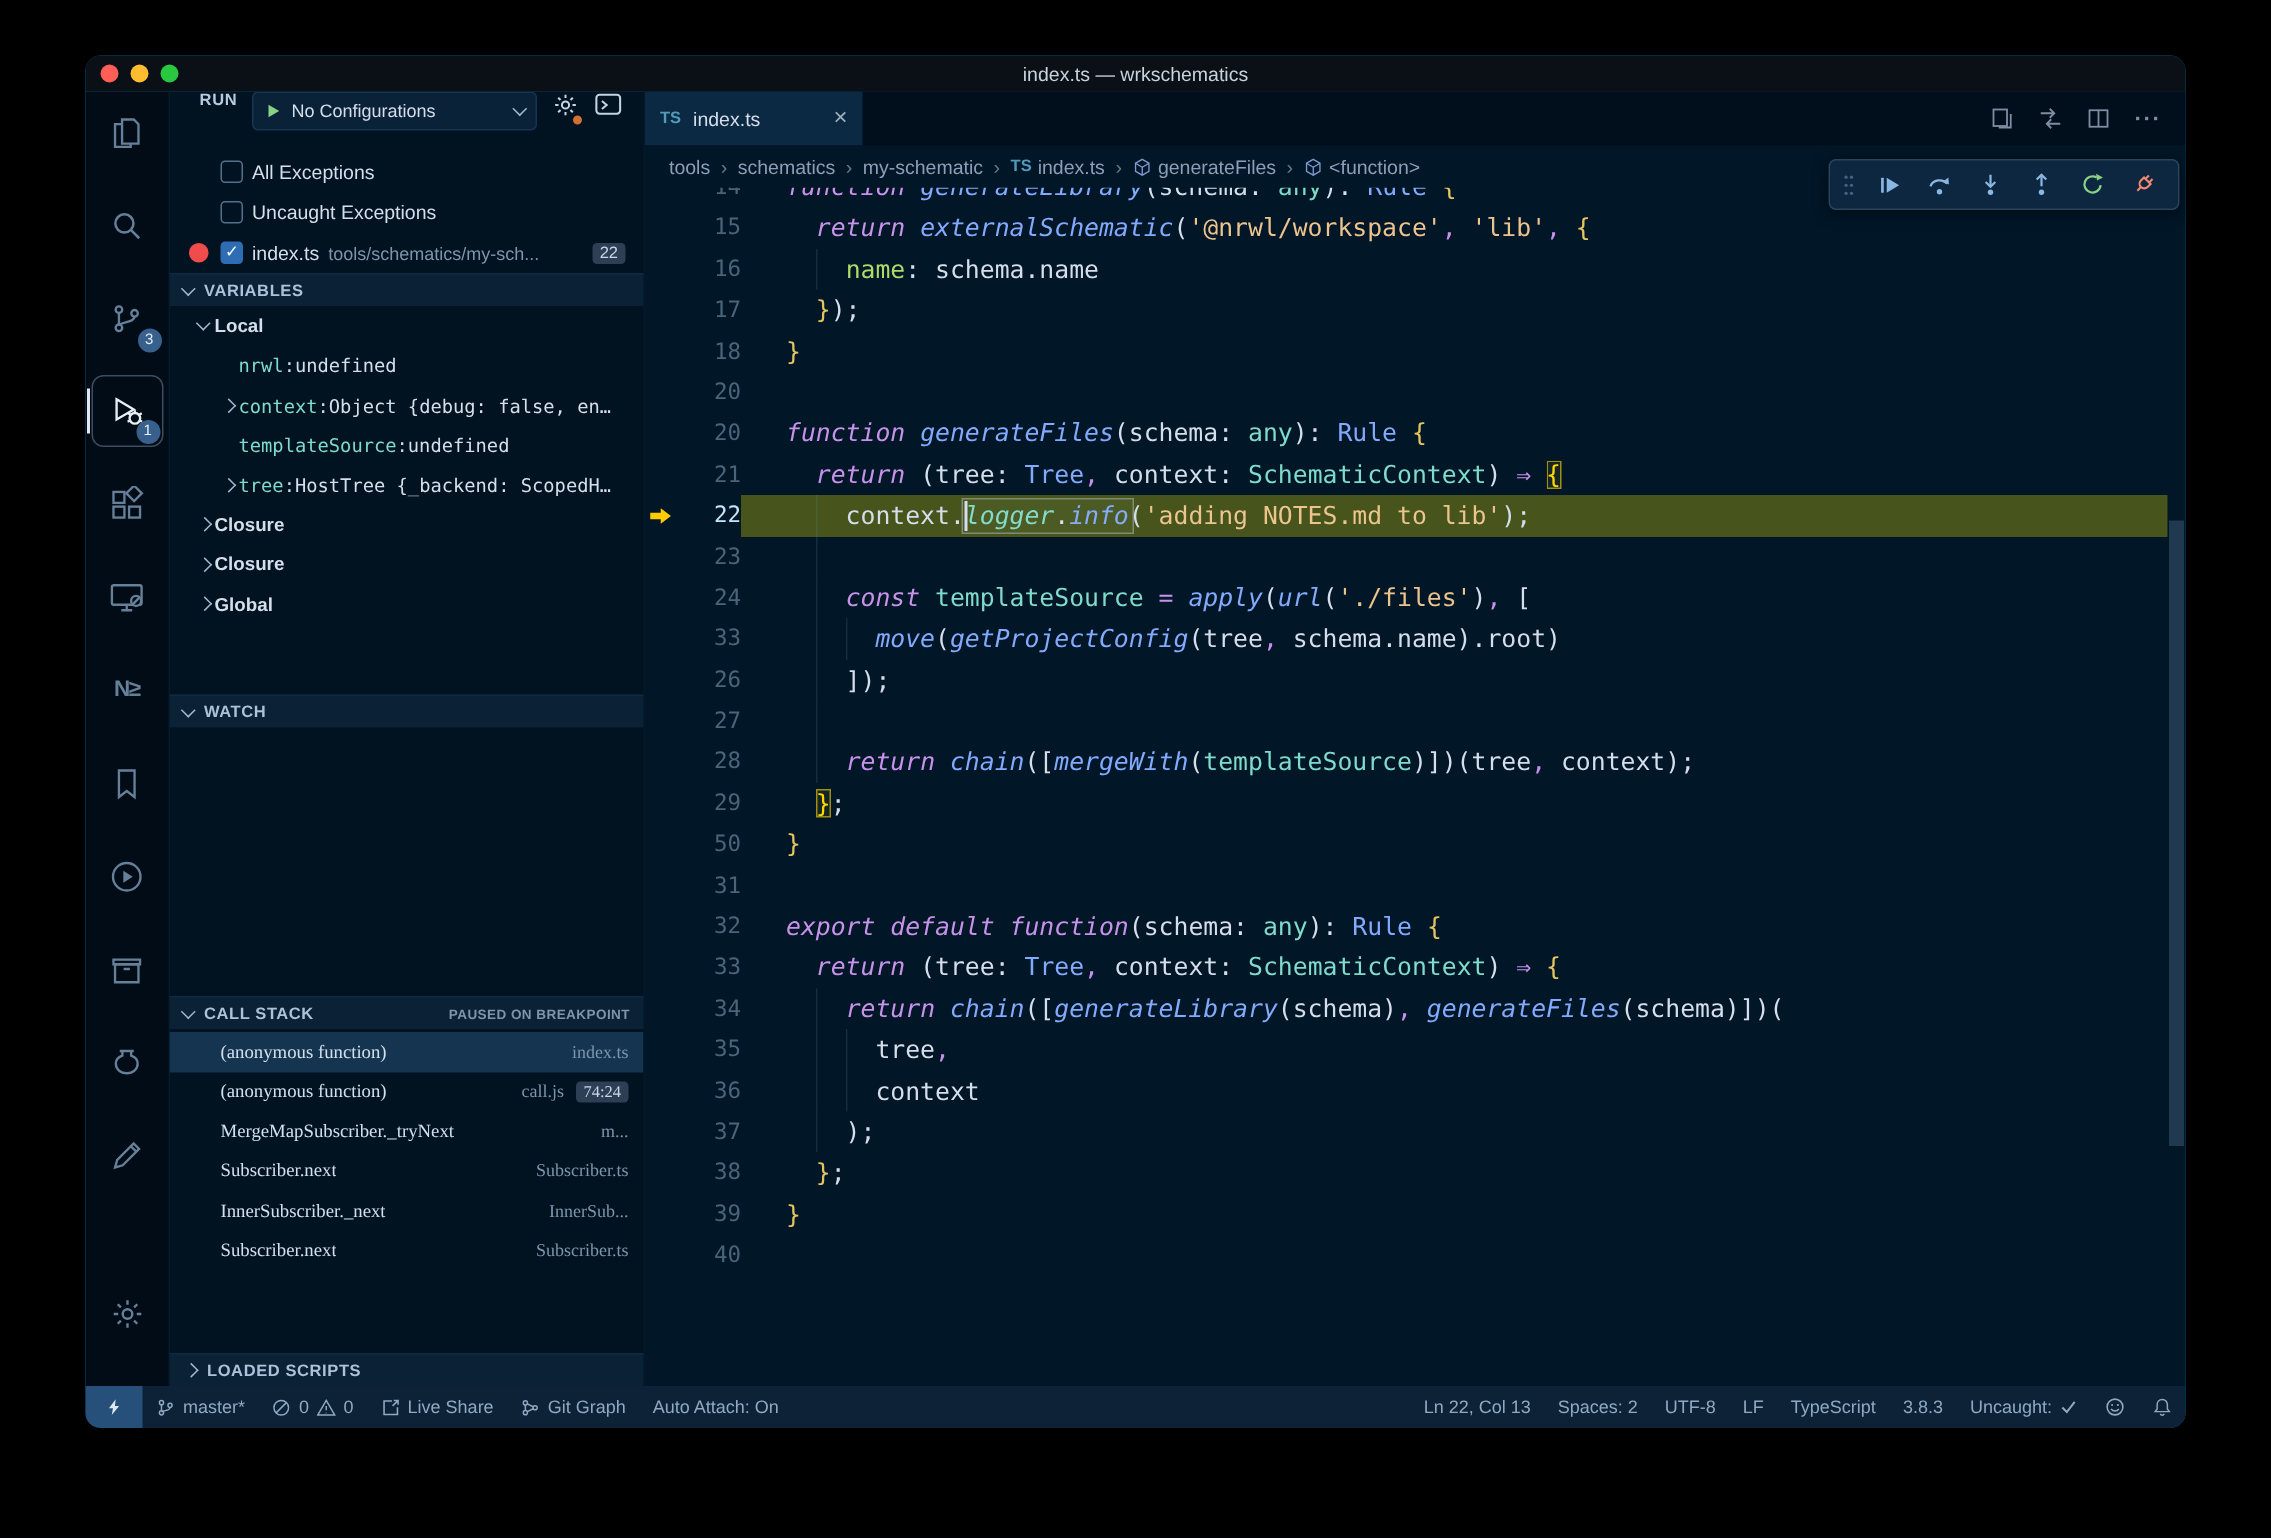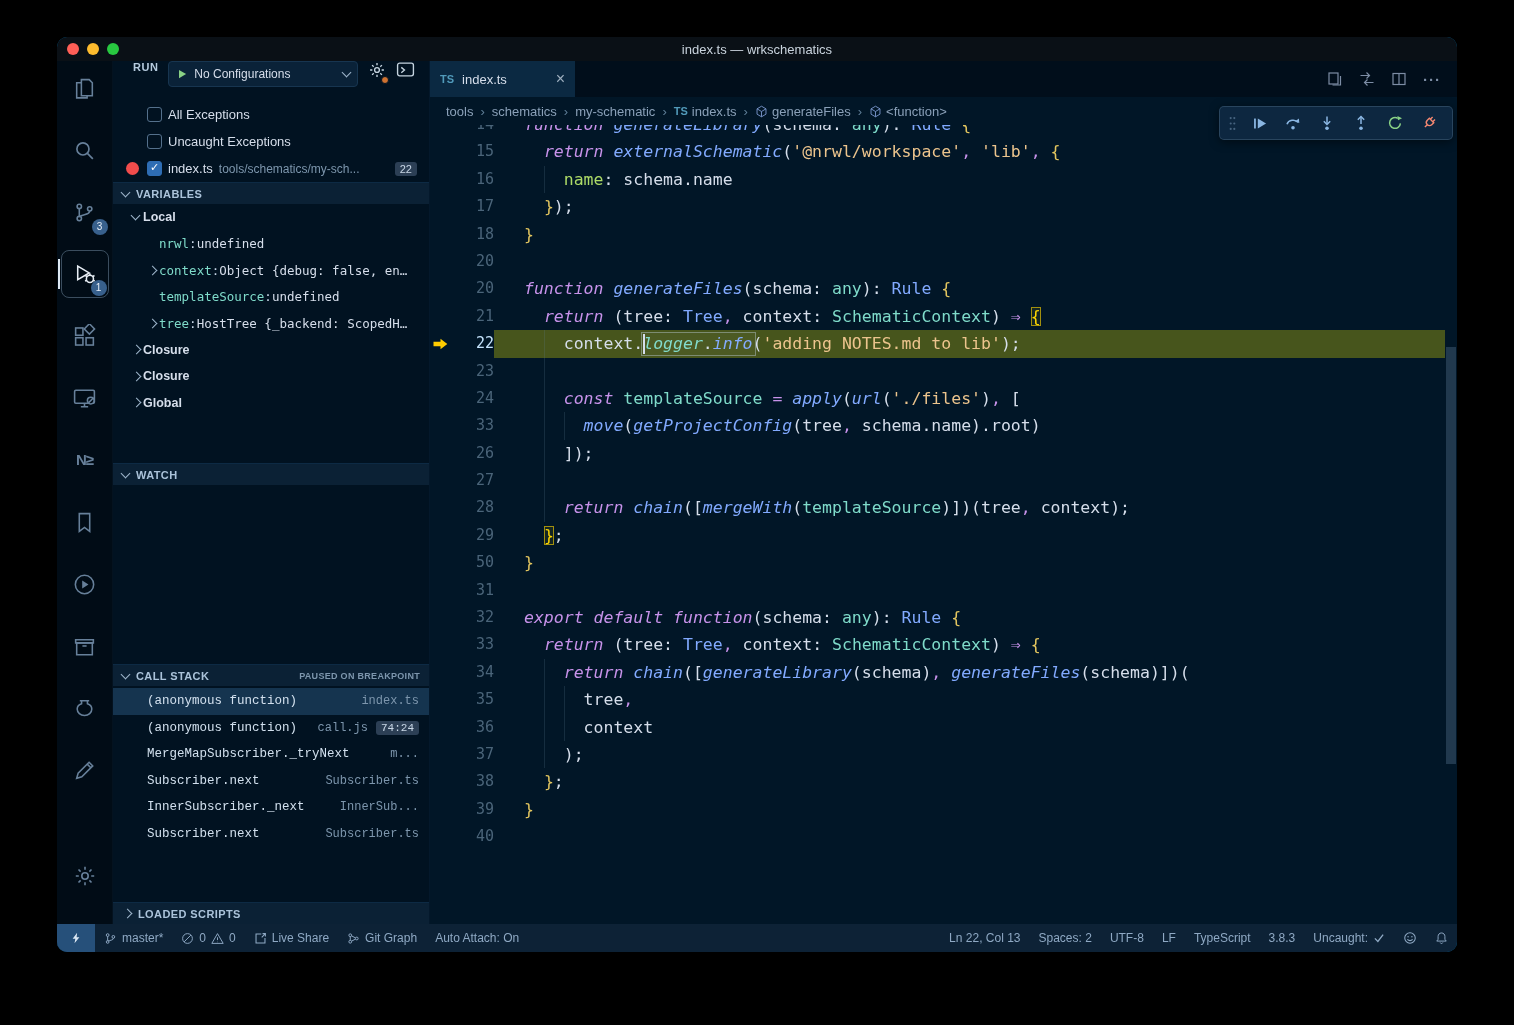--- a/index.html
+++ b/index.html
@@ -58,21 +58,21 @@
   
   .var-row{height:26.5px;display:flex;align-items:center;padding-right:8px;white-space:nowrap;overflow:hidden;}
   .var-row .chev-slot{width:16px;flex:none;display:flex;justify-content:center;}
   .var-row.scope{padding-left:14px;}
   .var-row.kv{padding-left:30px;font-family:"DejaVu Sans Mono","Liberation Mono",monospace;font-size:12.5px;}
   .scope-label{font-weight:bold;color:#d6deeb;font-size:12.5px;}
   .var-name{color:#7fdbca;}
   .var-sep{color:#c7d6e8;}
   .var-value{color:#d6deeb;overflow:hidden;}
   
-  .cs-row{height:26.5px;display:flex;align-items:center;padding:0 10px 0 34px;gap:8px;font-family:Liberation Mono, monospace;font-size:12.5px;}
+  .cs-row{height:26.5px;display:flex;align-items:center;padding:0 10px 0 34px;gap:8px;font-family:Liberation Serif, serif;font-size:12.5px;}
   .cs-row.selected{background:#15344f;}
   .cs-fn{color:#d2e0ee;white-space:nowrap;overflow:hidden;}
   .cs-file{margin-left:auto;color:#7d96ad;font-size:12px;flex:none;}
   
   .editor{flex:1;position:relative;min-width:0;display:flex;flex-direction:column;background:#011627;}
   .tabbar{height:36px;background:#010e1b;display:flex;align-items:stretch;flex:none;}
   .tab{width:146px;background:#0b2942;display:flex;align-items:center;gap:8px;padding:0 10px;border-right:1px solid #010e1b;}
   .ts-txt{color:#519aba;font-weight:bold;font-size:11px;}
   .tab-label{color:#d6deeb;font-size:13px;flex:1;}
   .tab-close{color:#9fb0c0;font-size:16px;line-height:1;}

